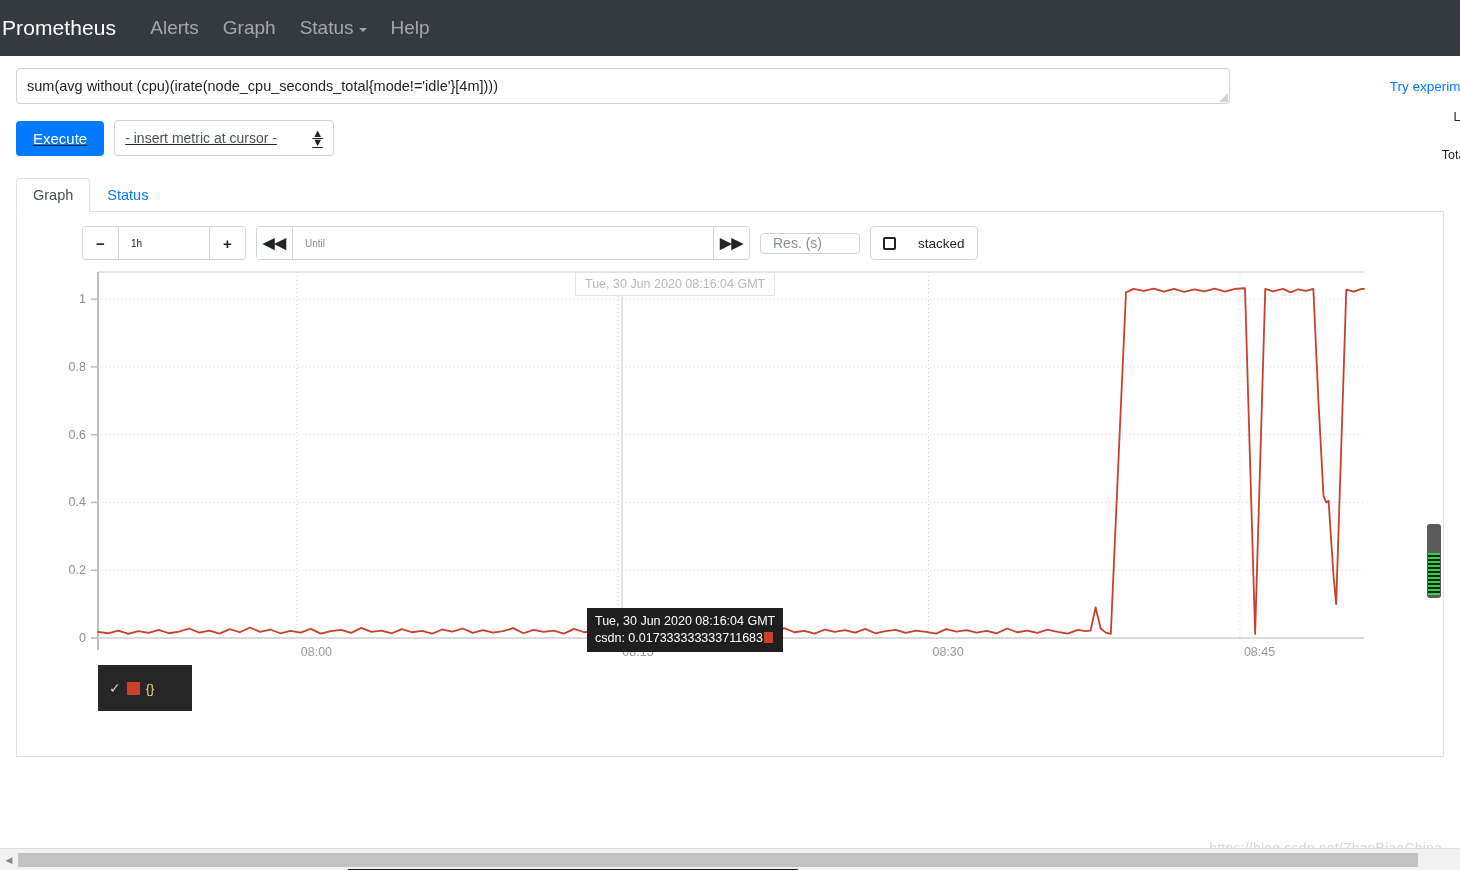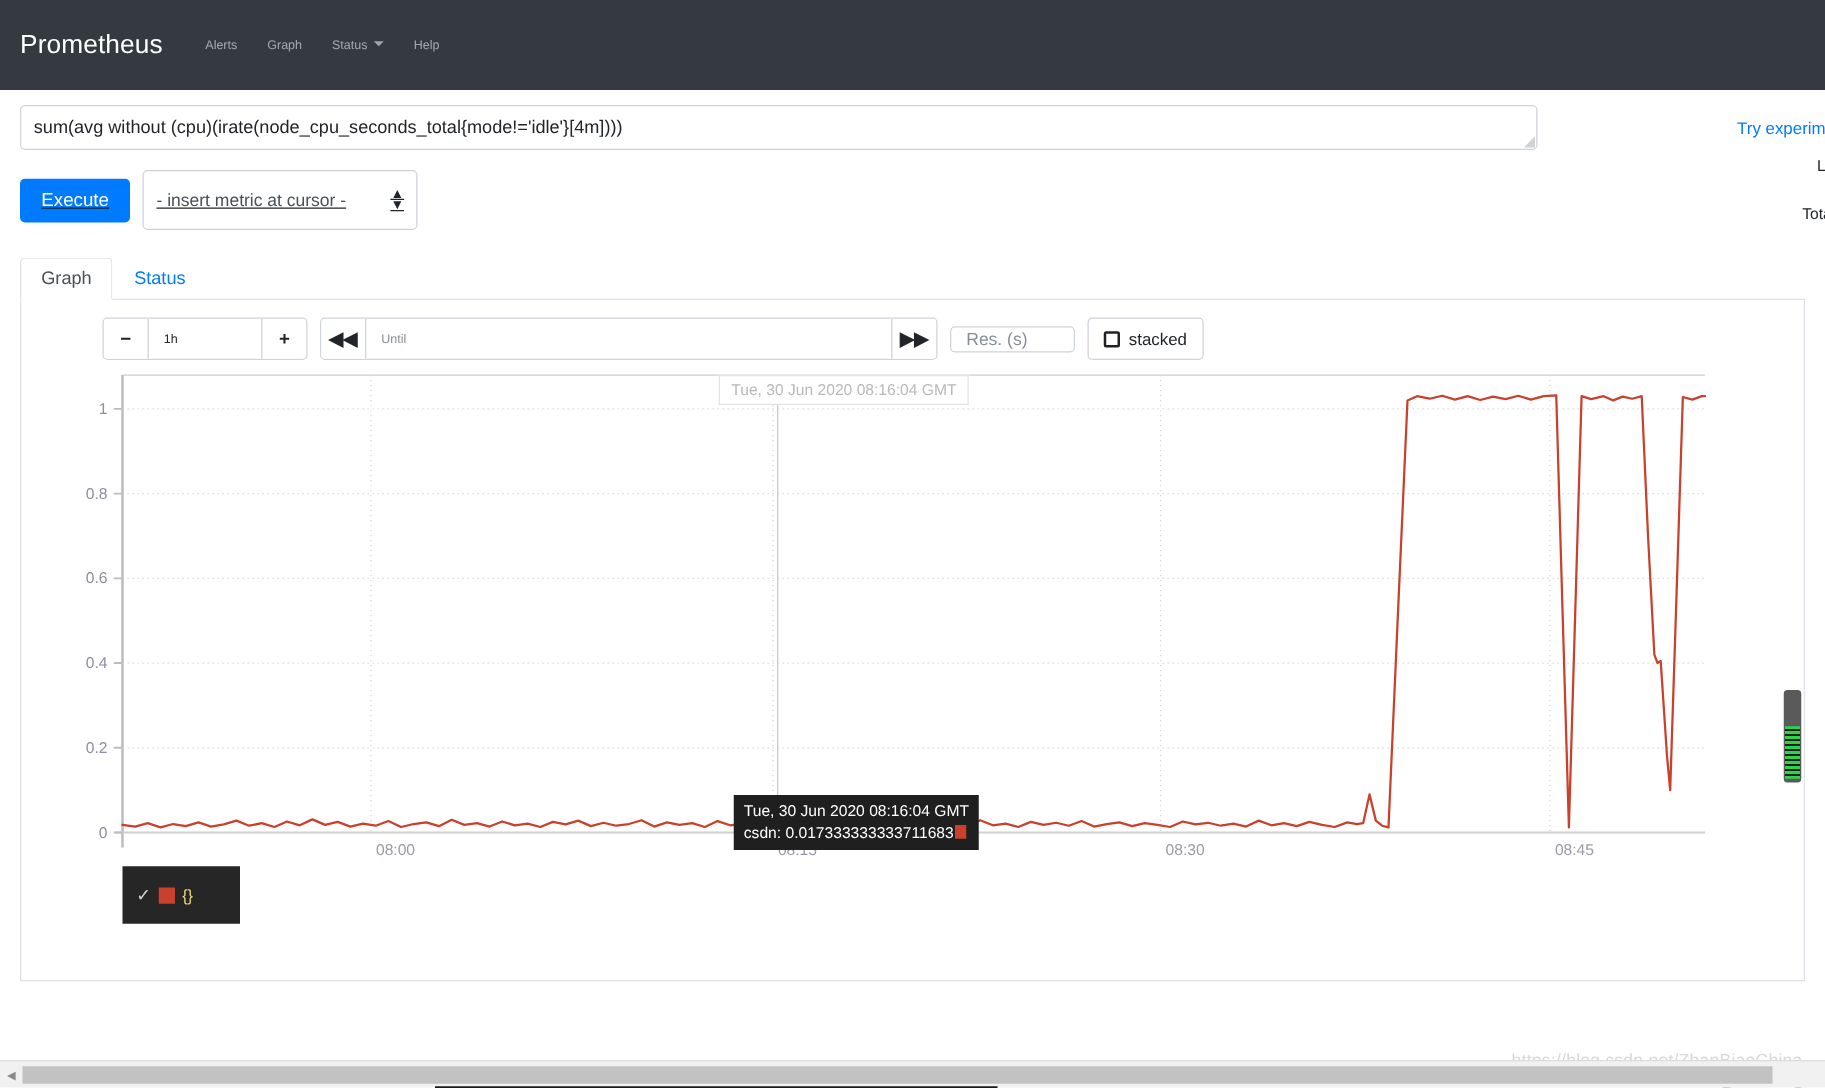--- a/index.html
+++ b/index.html
@@ -8,37 +8,37 @@
     width: 1460px; height: 870px;
     overflow: hidden;
     background: #ffffff;
     font-family: "Liberation Sans", sans-serif;
     font-size: 14px;
     color: #212529;
   }
 
   
   .navbar {
-    height: 72px;
+    height: 56px;
     background: #343a40;
     display: flex;
     align-items: center;
-    padding-left: 16px;
+    padding-left: 2px;
     gap: 0;
   }
   .brand {
     color: #ffffff;
     font-size: 21px;
     font-weight: 400;
     margin-right: 22px;
     letter-spacing: .1px;
   }
   .navlink {
     color: rgba(255,255,255,.55);
-    font-size: 10px;
+    font-size: 19px;
     padding: 6px 12px;
     text-decoration: none;
     white-space: nowrap;
   }
   .caret {
     display: inline-block;
     width: 0; height: 0;
     margin-left: 5px;
     vertical-align: 2px;
     border-left: 4px solid transparent;
@@ -127,21 +127,21 @@
     border-radius: 4px;
     font-size: 15px;
     padding: 9px 17px;
     cursor: pointer;
     font-family: inherit;
   }
   .metric-select {
     border: 1px solid #ced4da;
     border-radius: 4px;
     background: #fff;
-    height: 48px;
+    height: 36px;
     width: 220px;
     display: flex;
     align-items: center;
     justify-content: space-between;
     padding: 0 10px;
     font-size: 14px;
     color: #495057;
     cursor: pointer;
   }
   .updown { font-size: 11px; line-height: 9px; text-align: center; color:#212529; }
@@ -217,21 +217,21 @@
     font-size: 14px;
     color: #868e96;
     background: #fff;
   }
   .stacked-box {
     border: 1px solid #ced4da;
     border-radius: 4px;
     height: 34px;
     display: flex;
     align-items: center;
-    gap: 7px;
+    gap: 22px;
     padding: 0 12px;
     background: #fff;
     font-size: 13.5px;
     cursor: pointer;
   }
 
   
   .chart-wrap { position: relative; width: 1428px; height: 420px; }
   .chart-svg { position: absolute; left: 0; top: 0; }
 

